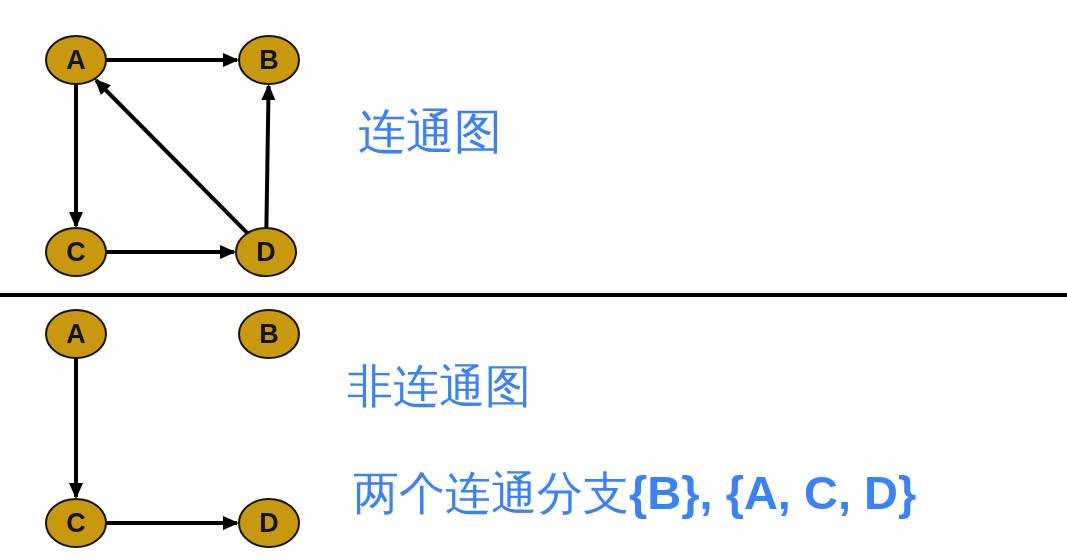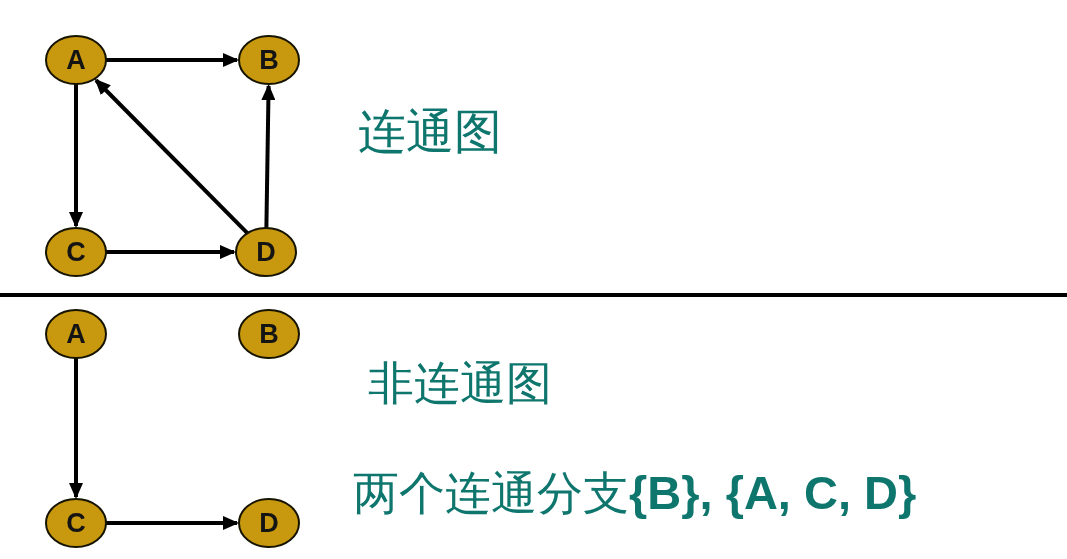--- a/index.html
+++ b/index.html
@@ -24,42 +24,41 @@
   .divider {
     position: absolute;
     left: 0;
     top: 293px;
     width: 1067px;
     height: 4px;
     background: #000000;
   }
   .caption {
     position: absolute;
-    color: #0f766e;
+    color: #3b82f6;
     line-height: 1.1;
     white-space: nowrap;
   }
   .serif {
     font-family: "Liberation Serif", "DejaVu Serif", serif;
     font-weight: 400;
   }
   .bold-sans {
     font-family: "Liberation Sans", "DejaVu Sans", sans-serif;
     font-weight: 700;
   }
   #caption-connected {
     left: 358px;
     top: 106px;
     font-size: 48px;
   }
   #caption-disconnected {
-    left: 368px;
+    left: 347px;
     top: 362px;
     font-size: 46px;
-    font-family: Liberation Mono, monospace;
   }
   #caption-components {
     left: 353px;
     top: 467px;
     font-size: 46px;
   }
   #caption-components .bold-sans {
     font-size: 47px;
   }
 </style>

